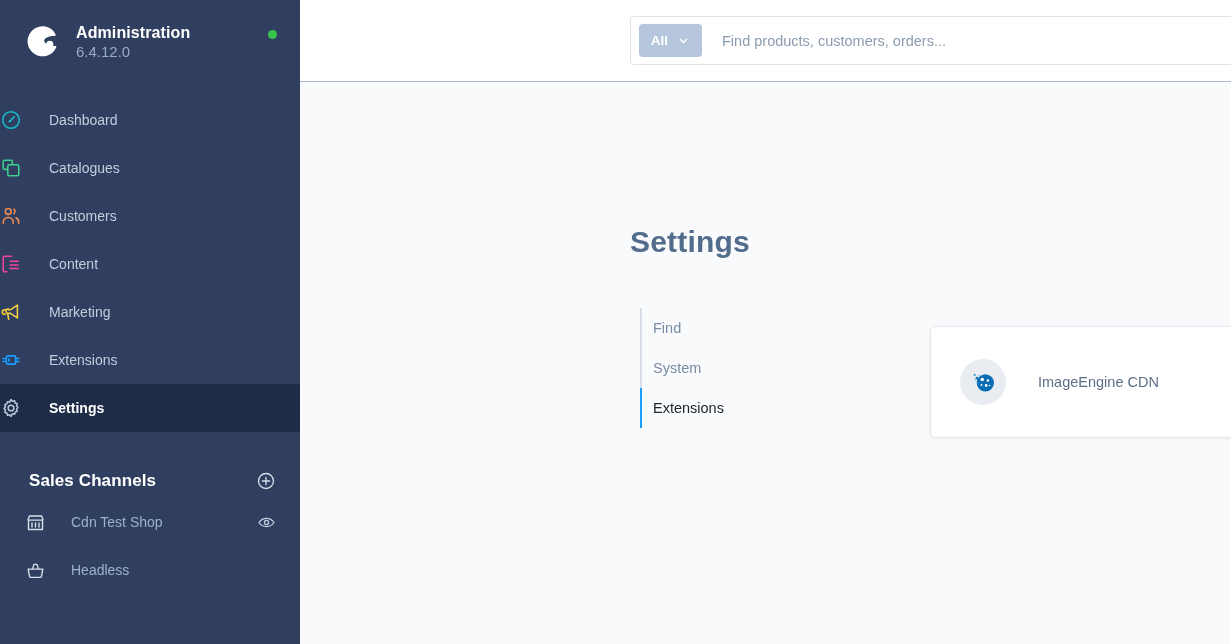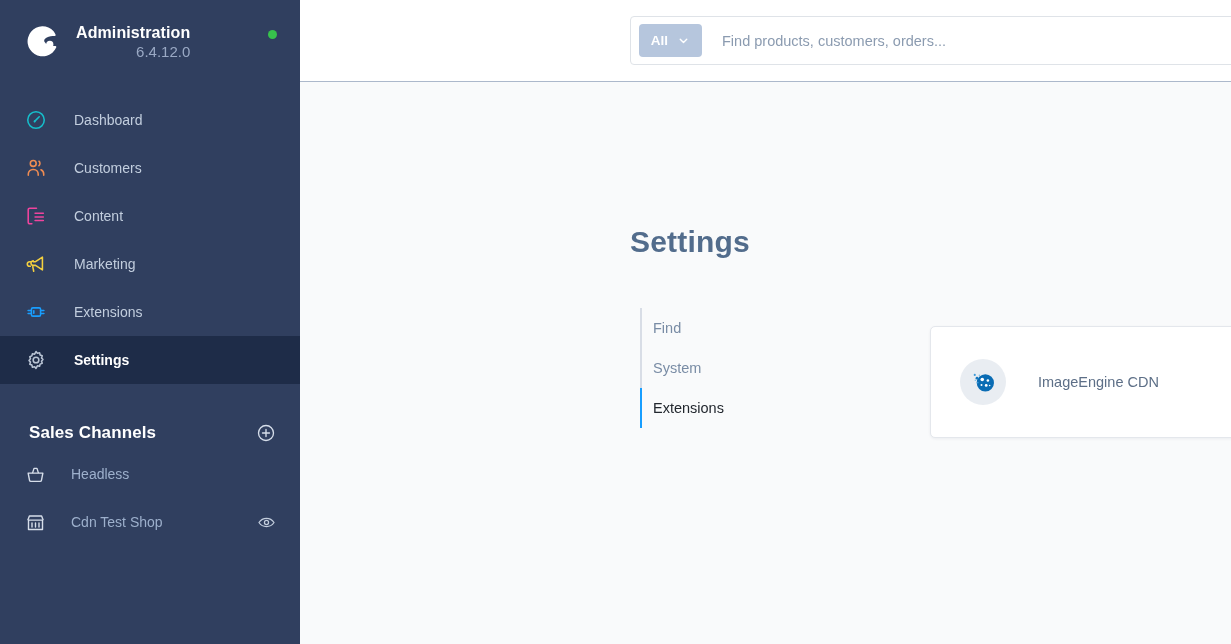--- a/index.html
+++ b/index.html
@@ -23,39 +23,38 @@
     height: 82px;
     display: flex; align-items: center;
     padding: 0 22px 0 22px;
     position: relative;
   }
   .brand-logo {
     width: 40px; height: 40px; flex: 0 0 40px;
     display: flex; align-items: center; justify-content: center;
     margin-right: 14px;
   }
-  .brand-text { display: flex; flex-direction: column; justify-content: center; text-align: right; }
+  .brand-text { display: flex; flex-direction: column; justify-content: center; }
   .brand-title {
     color: #ffffff; font-size: 16px; font-weight: bold; line-height: 19px;
     letter-spacing: .1px;
   }
   .brand-version {
     color: #9aa9c4; font-size: 15px; line-height: 15px; margin-top: 2px;
   }
   .brand-status {
     position: absolute; right: 23px; top: 30px;
     width: 9px; height: 9px; border-radius: 50%;
     background: #37c24c;
   }
 
   .nav { margin-top: 14px; }
   .nav-item {
     display: flex; align-items: center;
     height: 48px;
-    padding-left: 25px;
     cursor: pointer;
     position: relative;
   }
   .nav-item .nav-icon {
     width: 30px; flex: 0 0 30px;
     display: flex; align-items: center; justify-content: flex-start;
   }
   .nav-item .nav-label {
     margin-left: 19px;
     color: #c2cede; font-size: 14px; line-height: 17px;
@@ -200,20 +199,29 @@
         <span class="nav-icon">
           <svg width="22" height="22" viewBox="0 0 24 24" fill="none" stroke="#16bdca" stroke-width="1.7">
             <circle cx="12" cy="12" r="9"></circle>
               <path d="M15.5 8.5 10.5 13.5" stroke-linecap="round"></path>
             <circle cx="10.5" cy="13.5" r="1.1" fill="#16bdca" stroke="none"></circle>
           </svg>
         </span>
         <span class="nav-label">Dashboard</span>
       </div>
 
+      <div class="nav-item">
+        <span class="nav-icon">
+          <svg width="22" height="22" viewBox="0 0 24 24" fill="none" stroke="#3ecf8e" stroke-width="1.7">
+            <rect x="3.5" y="3.5" width="10" height="10" rx="1.6"></rect>
+            <rect x="8.5" y="8.5" width="12" height="12" rx="1.6" fill="#303f5f"></rect>
+          </svg>
+        </span>
+        <span class="nav-label">Catalogues</span>
+      </div>
 
 
       <div class="nav-item">
         <span class="nav-icon">
           <svg width="22" height="22" viewBox="0 0 24 24" fill="none" stroke="#f08c52" stroke-width="1.7">
             <circle cx="9" cy="7" r="3.2"></circle>
             <path d="M3.6 20v-1.4A5 5 0 0 1 8.6 13.6h.8a5 5 0 0 1 5 5V20" stroke-linecap="round"></path>
             <path d="M15.2 4.6a3.2 3.2 0 0 1 0 4.9M17.4 13.9a5 5 0 0 1 3 4.6V20" stroke-linecap="round"></path>
           </svg>
         </span>
@@ -271,42 +279,42 @@
           <svg width="20" height="20" viewBox="0 0 24 24" fill="none" stroke="#d6deea" stroke-width="1.6">
             <circle cx="12" cy="12" r="9"></circle>
             <path d="M12 7.8v8.4M7.8 12h8.4" stroke-linecap="round"></path>
           </svg>
         </span>
       </div>
 
       <div class="channel-item">
         <span class="ch-icon">
           <svg width="21" height="21" viewBox="0 0 24 24" fill="none" stroke="#d6deea" stroke-width="1.6">
-            <path d="M3.6 10.4h16.8l-1.6 8.2a1.5 1.5 0 0 1-1.5 1.2H6.7a1.5 1.5 0 0 1-1.5-1.2z" stroke-linejoin="round"></path>
-            <path d="M8.6 10.4 10.3 5h3.4l1.7 5.4" stroke-linejoin="round"></path>
-          </svg>
-        </span>
-        <span class="ch-label">Headless</span>
-      </div>
-
-      <div class="channel-item">
-        <span class="ch-icon">
-          <svg width="21" height="21" viewBox="0 0 24 24" fill="none" stroke="#d6deea" stroke-width="1.6">
             <path d="M4 9.3h16V20H4z" stroke-linejoin="round"></path>
             <path d="M3.2 9.3 5 4.5h14l1.8 4.8" stroke-linejoin="round"></path>
             <path d="M8 12.6v4.6M12 12.6v4.6M16 12.6v4.6" stroke-linecap="round"></path>
           </svg>
         </span>
         <span class="ch-label">Cdn Test Shop</span>
         <span>
           <svg width="19" height="19" viewBox="0 0 24 24" fill="none" stroke="#c3cedd" stroke-width="1.6">
             <path d="M2.5 12S6 6.8 12 6.8 21.5 12 21.5 12 18 17.2 12 17.2 2.5 12 2.5 12z" stroke-linejoin="round"></path>
             <circle cx="12" cy="12" r="2.6"></circle>
           </svg>
         </span>
+      </div>
+
+      <div class="channel-item">
+        <span class="ch-icon">
+          <svg width="21" height="21" viewBox="0 0 24 24" fill="none" stroke="#d6deea" stroke-width="1.6">
+            <path d="M3.6 10.4h16.8l-1.6 8.2a1.5 1.5 0 0 1-1.5 1.2H6.7a1.5 1.5 0 0 1-1.5-1.2z" stroke-linejoin="round"></path>
+            <path d="M8.6 10.4 10.3 5h3.4l1.7 5.4" stroke-linejoin="round"></path>
+          </svg>
+        </span>
+        <span class="ch-label">Headless</span>
       </div>
     </div>
 
   </aside>
 
   <section class="main">
 
     <header class="topbar">
       <div class="searchbox">
         <div class="search-scope">

